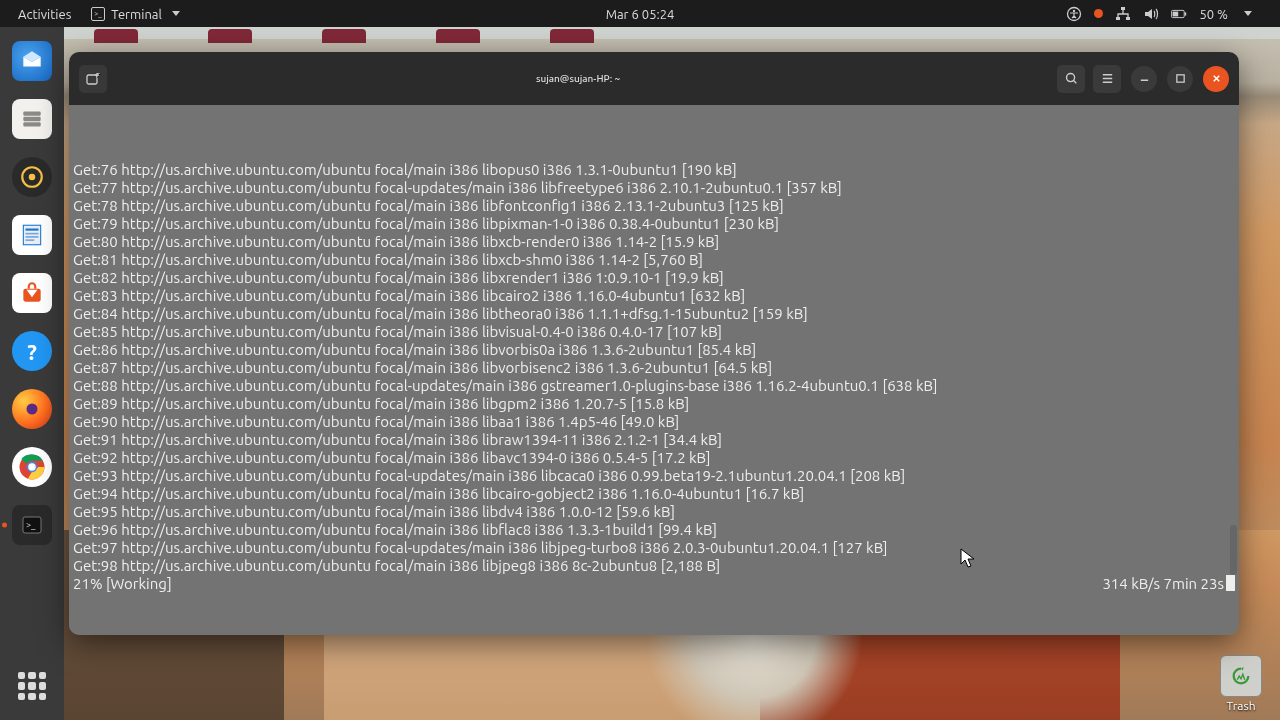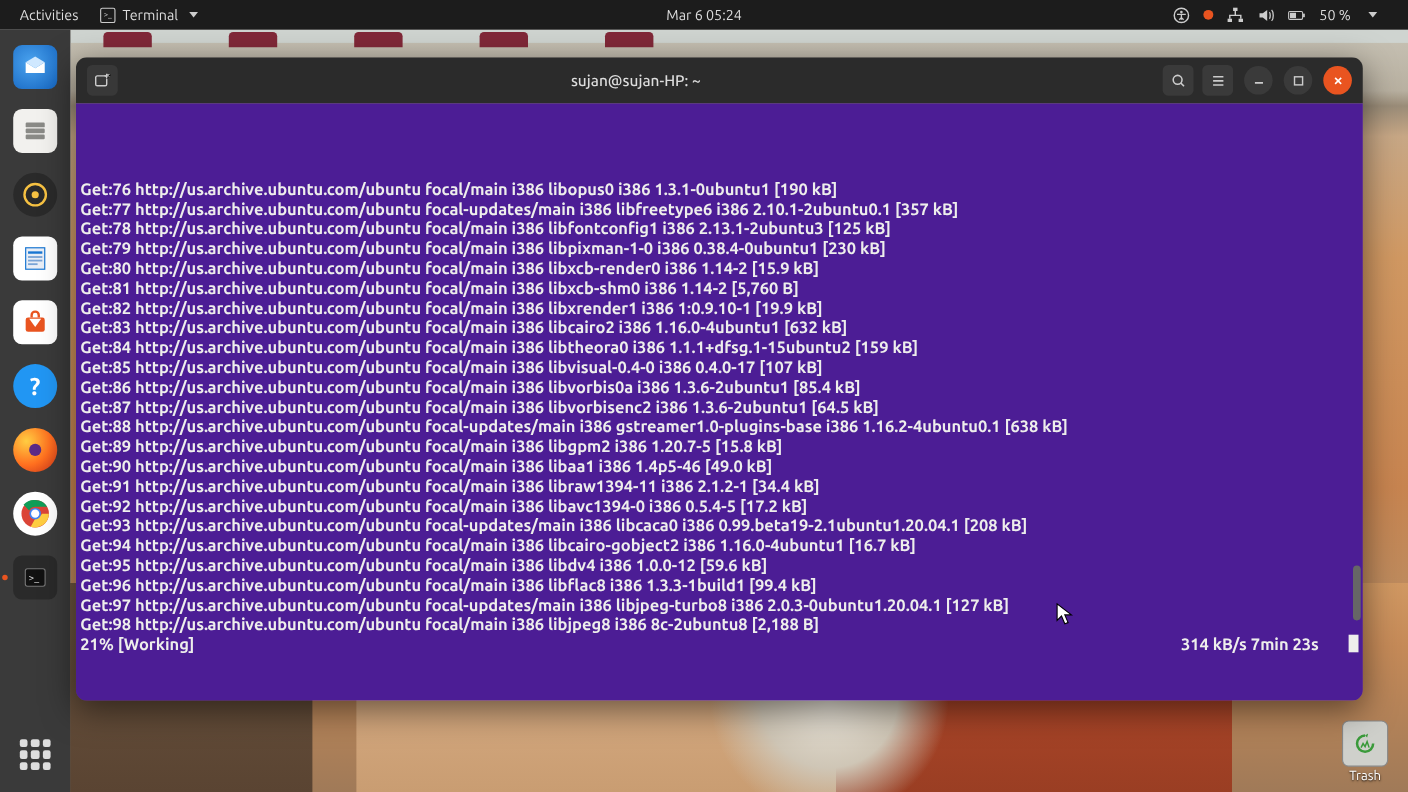--- a/index.html
+++ b/index.html
@@ -38,29 +38,29 @@
 
 
 .dock { position:absolute; top:27px; left:0; bottom:0; width:64px; background:rgba(24,24,24,0.85); display:flex; flex-direction:column; align-items:center; padding-top:14px; gap:18px; z-index:50;}
 .dock .app { width:40px; height:40px; border-radius:8px; display:flex; align-items:center;justify-content:center; position:relative; cursor:pointer;}
 .dock .app.active:before{content:"";position:absolute;left:-10px;top:50%;transform:translateY(-50%);width:5px;height:5px;background:#E95420;border-radius:50%;}
 .dock .apps-grid{position:absolute;bottom:14px;width:40px;height:40px;display:grid;grid-template-columns:repeat(3,1fr);grid-template-rows:repeat(3,1fr);gap:3px;padding:6px;cursor:pointer;}
 .dock .apps-grid span{background:#ddd;border-radius:2px;}
 
 
 .term-win{position:absolute;top:52px;left:69px;width:1170px;border-radius:10px;overflow:hidden;box-shadow:0 8px 30px rgba(0,0,0,.5);z-index:60;}
-.term-titlebar{height:42px;background:#2b2b2b;display:flex;align-items:center;padding:0 10px;color:#ddd;font-size:14px;}
+.term-titlebar{height:53px;background:#2b2b2b;display:flex;align-items:center;padding:0 10px;color:#ddd;font-size:10px;}
 .term-titlebar .newtab{width:28px;height:28px;border-radius:5px;display:flex;align-items:center;justify-content:center;background:#383838;cursor:pointer;}
 .term-titlebar .title{flex:1;text-align:center;font-weight:500;}
 .term-titlebar .tb-btn{width:28px;height:28px;border-radius:5px;background:#3a3a3a;display:flex;align-items:center;justify-content:center;margin-left:8px;cursor:pointer;color:#ccc;}
 .term-titlebar .tb-circle{width:26px;height:26px;border-radius:50%;background:#3a3a3a;display:flex;align-items:center;justify-content:center;margin-left:10px;cursor:pointer;color:#ccc;}
 .term-titlebar .tb-close{background:#E95420;color:#fff;}
-.term-body{background:#4c1d95;padding:15px 4px 6px 4px;font-family:"Ubuntu Mono","DejaVu Sans Mono",monospace;font-size:15px;line-height:18px;color:#eeeeec;white-space:pre;position:relative;font-weight:bold;}
+.term-body{background:#737373;padding:2px 4px 6px 4px;font-family:"Ubuntu Mono","DejaVu Sans Mono",monospace;font-size:15px;line-height:18px;color:#eeeeec;white-space:pre;position:relative;}
 .term-body .line{white-space:pre;}
-.term-body .status{display:flex;gap:25px;}
+.term-body .status{display:flex;}
 .term-body .status .fill{flex:1;}
 .term-body .cursor{display:inline-block;width:9px;height:16px;background:#eeeeec;vertical-align:text-bottom;margin-left:2px;}
 .term-scroll{position:absolute;right:2px;top:420px;width:7px;height:50px;background:#666;border-radius:4px;}
 
 
 .pointer{position:absolute;left:960px;top:548px;z-index:200;}
 </style>
 </head>
 <body>
 

